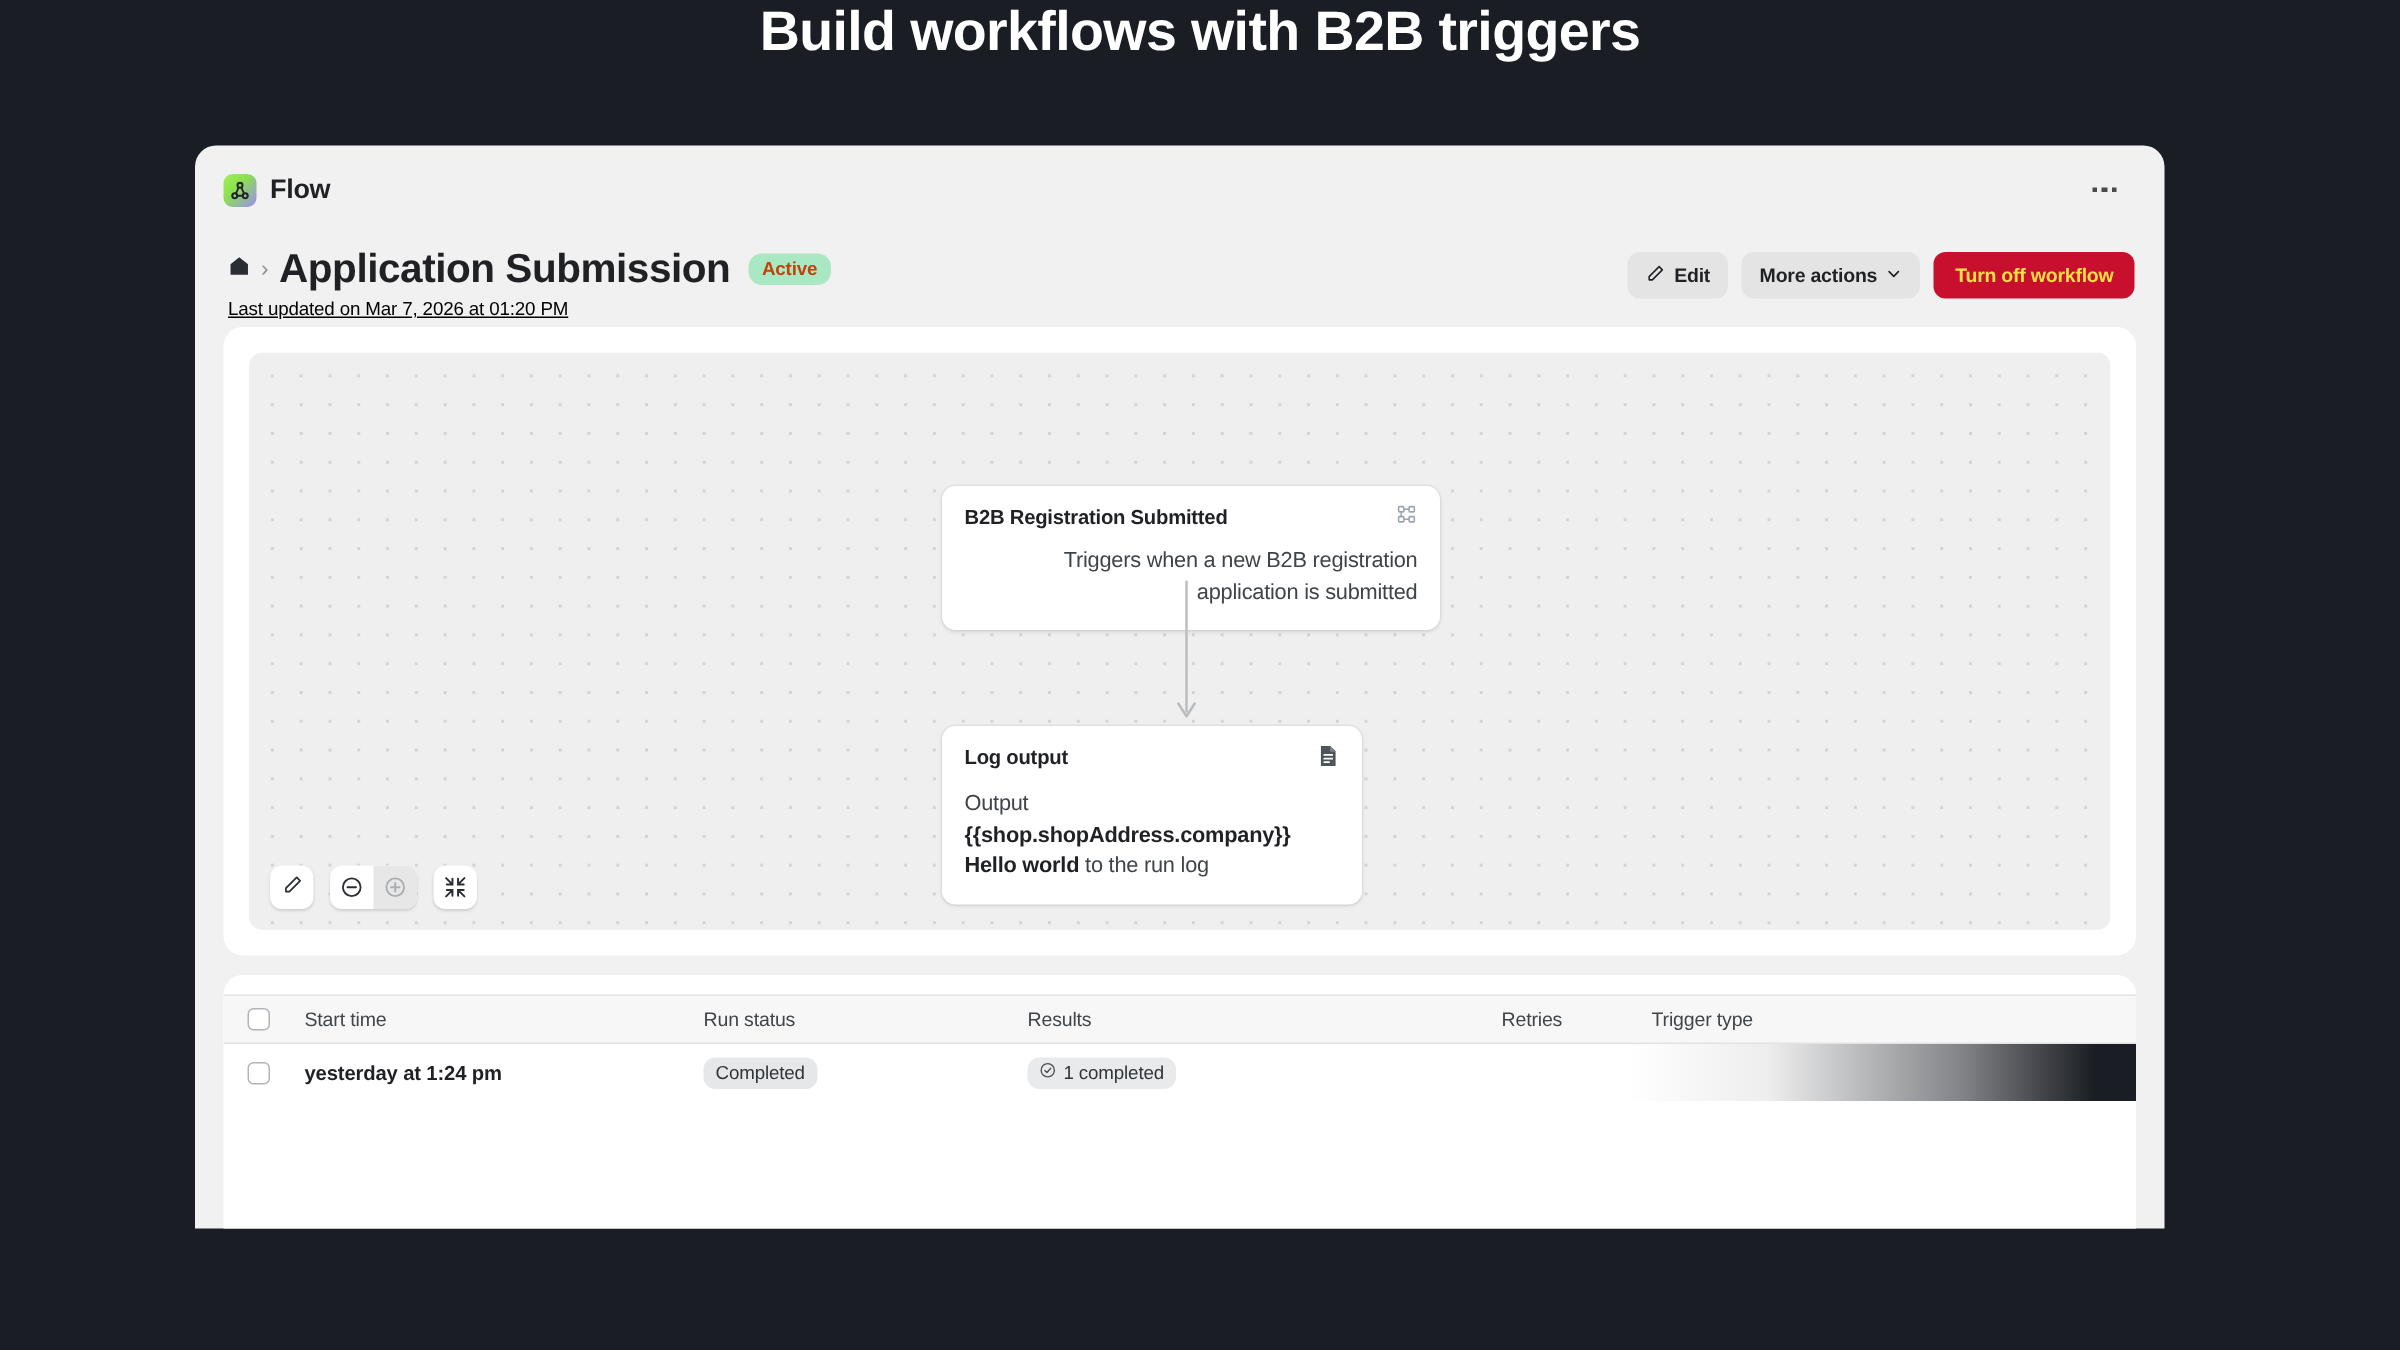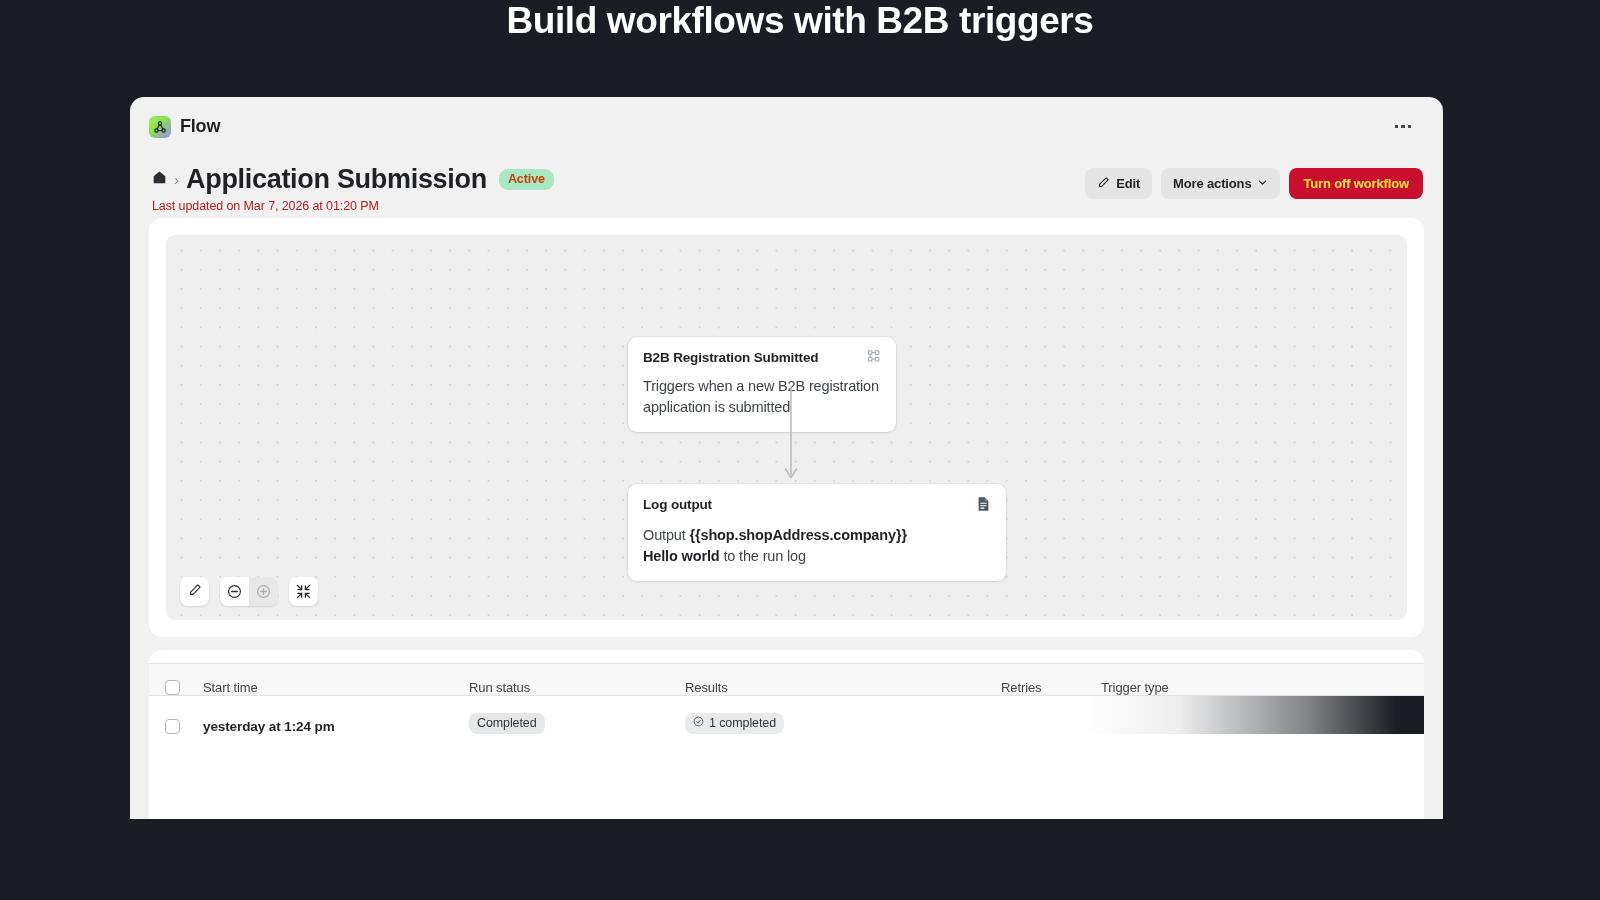--- a/index.html
+++ b/index.html
@@ -112,23 +112,24 @@
     color: #c2410c;
     font-size: 12.5px;
     font-weight: bold;
     padding: 3px 9px 4px 9px;
     border-radius: 9px;
     margin-left: 4px;
     letter-spacing: -0.1px;
   }
   .wf-subtitle {
     font-size: 12.5px;
-    color: #b91c1c;
+    color: #000000;
     margin-top: 4px;
     letter-spacing: -0.1px;
+    text-decoration: underline;
   }
   .wf-header-right {
     margin-left: auto;
     display: flex;
     align-items: center;
     gap: 9px;
     padding-top: 4px;
   }
   .btn {
     border: none;
@@ -176,22 +177,22 @@
   }
 
   
   .node {
     position: absolute;
     background: #ffffff;
     border-radius: 9px;
     box-shadow: 0 1px 3px rgba(0,0,0,0.10), 0 0 0 1px rgba(0,0,0,0.035);
     padding: 13px 15px 15px 15px;
   }
-  .node-trigger { left: 462px; top: 102px; width: 268px; }
-  .node-action  { left: 462px; top: 249px; width: 378px; }
+  .node-trigger { left: 462px; top: 89px; width: 332px; text-align: right; }
+  .node-action  { left: 462px; top: 249px; width: 280px; }
 
   .node-head {
     display: flex;
     align-items: flex-start;
     justify-content: space-between;
     gap: 10px;
   }
   .node-title {
     font-size: 13.5px;
     font-weight: bold;
@@ -298,21 +299,21 @@
     background: transparent;
     cursor: pointer;
     font-family: inherit;
     letter-spacing: -0.1px;
   }
 
   
   .runs-table { width: 100%; margin-top: 13px; }
   .runs-row {
     display: flex;
-    align-items: flex-end;
+    align-items: center;
     height: 33px;
     padding: 0 0 0 16px;
     position: relative;
   }
   .runs-row.head {
     background: #f7f7f7;
     border-top: 1px solid #e3e3e3;
     border-bottom: 1px solid #e3e3e3;
   }
   .runs-row.data { height: 38px; }

